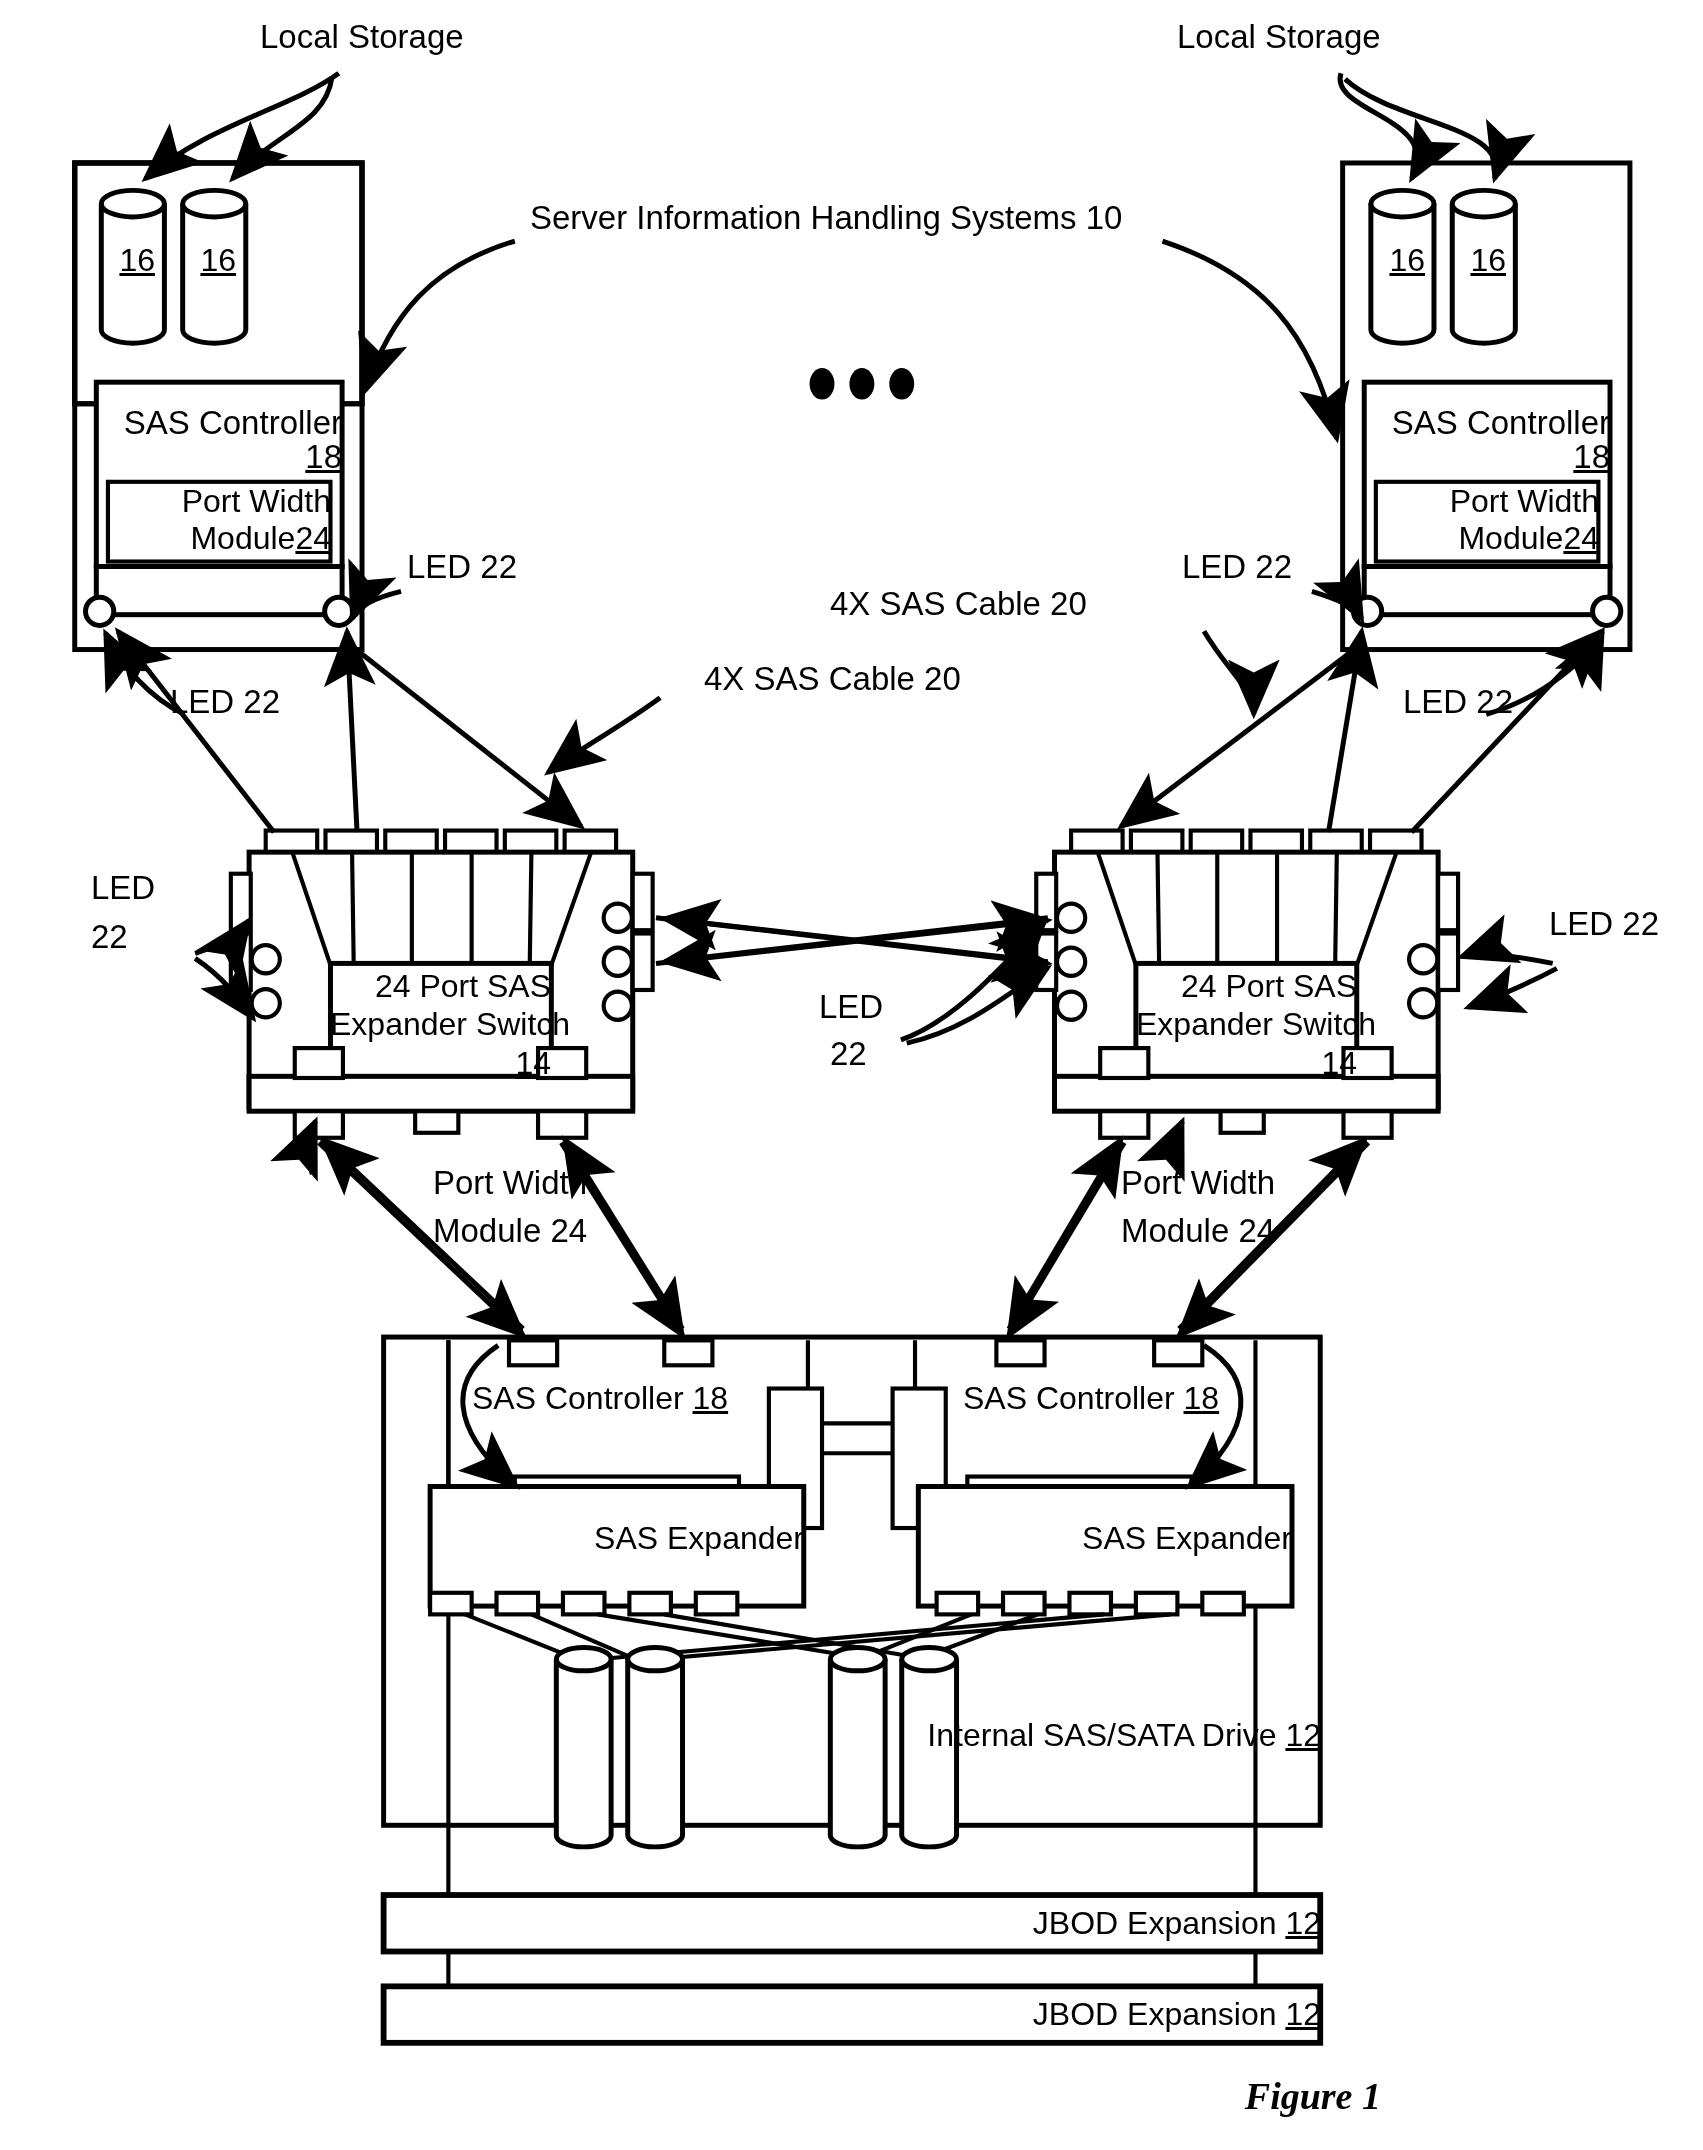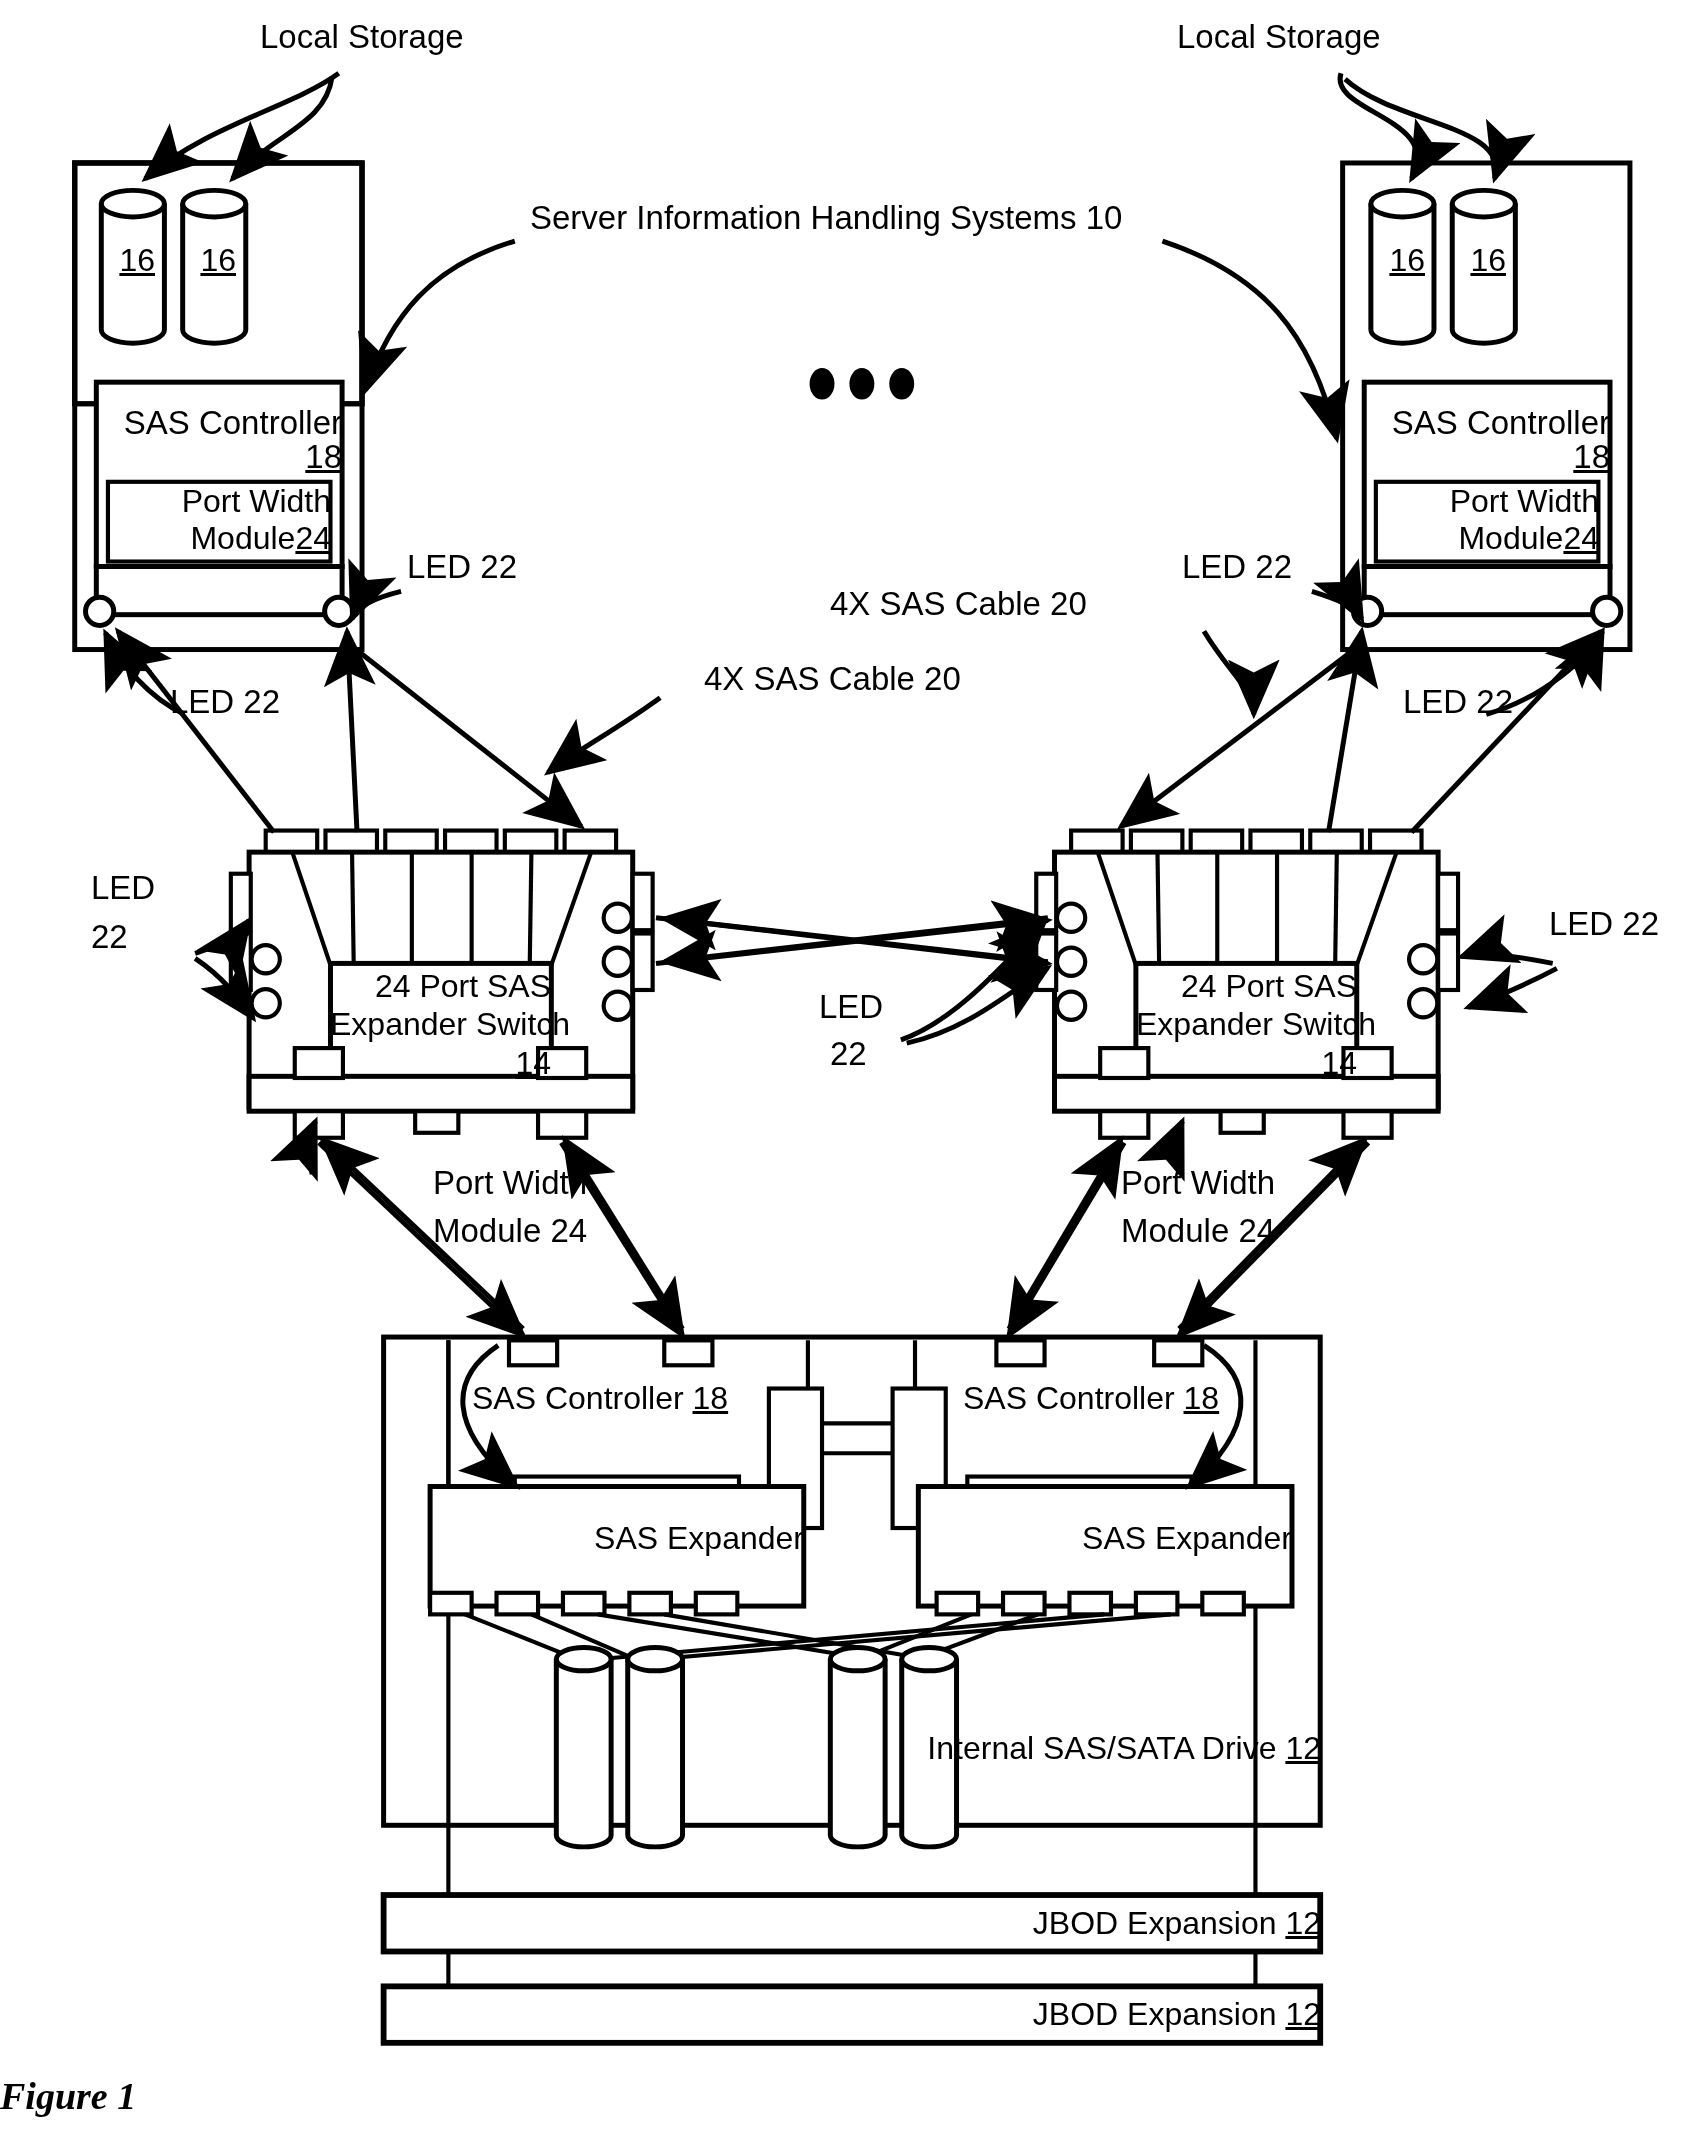--- a/index.html
+++ b/index.html
@@ -387,22 +387,22 @@
 <div class="lbl t40" style="left:1121px;top:1164px;">Port Width</div>
 <div class="lbl t40" style="left:1121px;top:1212px;">Module 24</div>
 
 <div class="lbl t38" style="left:472px;top:1380px;"><span>SAS Controller</span><span>&nbsp;</span><span class="u">18</span></div>
 
 <div class="lbl t38" style="left:963px;top:1380px;"><span>SAS Controller</span><span>&nbsp;</span><span class="u">18</span></div>
 
 <div class="lbl t38 ctr" style="left:430px;top:1520px;width:374px;">SAS Expander</div>
 <div class="lbl t38 ctr" style="left:918px;top:1520px;width:374px;">SAS Expander</div>
 
-<div class="lbl t38 ctr" style="left:384px;top:1717px;width:937px;margin-top:13px;"><span>Internal SAS/SATA Drive</span><span>&nbsp;</span><span class="u">12</span></div>
+<div class="lbl t38 ctr" style="left:384px;top:1717px;width:937px;"><span>Internal SAS/SATA Drive</span><span>&nbsp;</span><span class="u">12</span></div>
 
 <div class="lbl t38 ctr" style="left:384px;top:1905px;width:937px;"><span>JBOD Expansion</span><span>&nbsp;</span><span class="u">12</span></div>
 
 <div class="lbl t38 ctr" style="left:384px;top:1996px;width:937px;"><span>JBOD Expansion</span><span>&nbsp;</span><span class="u">12</span></div>
 
-<div class="cap" style="left:0;top:2074px;width:1381px;text-align:left;">Figure 1</div>
+<div class="cap" style="left:0;top:2074px;width:1381px;text-align:right;">Figure 1</div>
 
 </div>
 
 
 </body></html>

